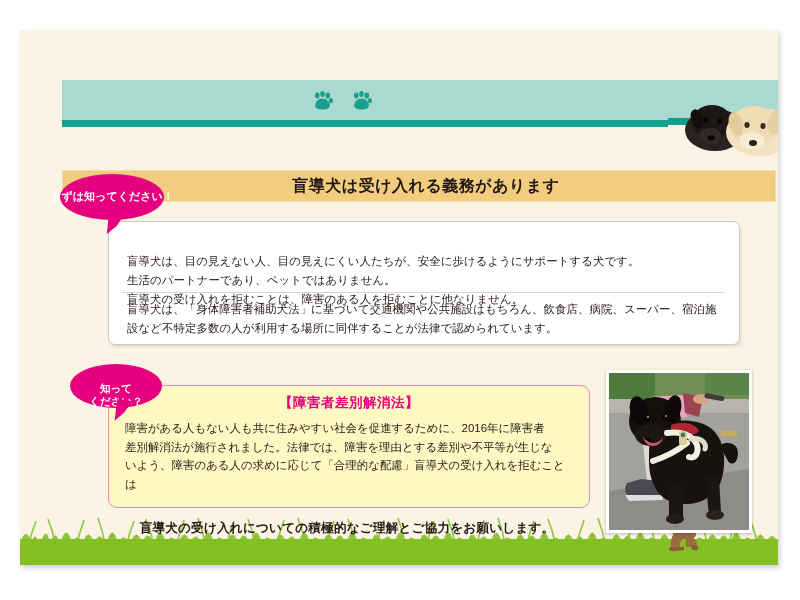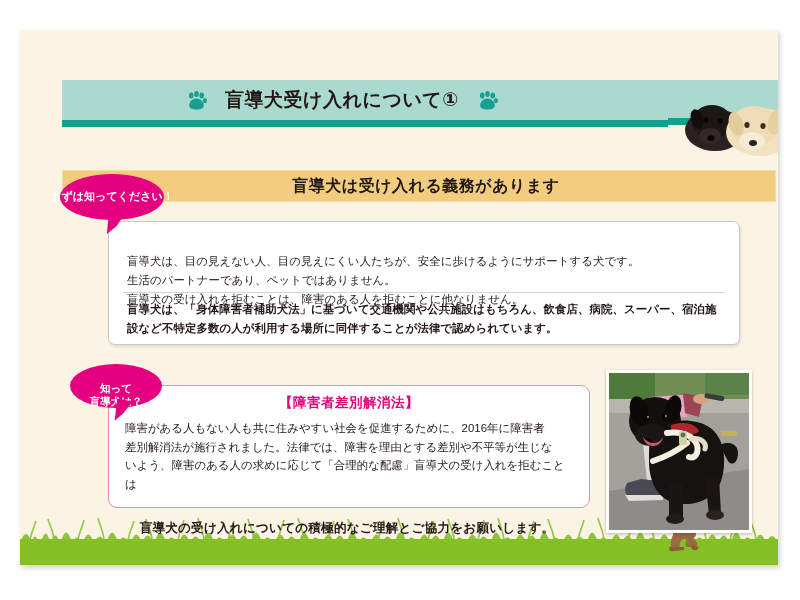--- a/index.html
+++ b/index.html
@@ -142,21 +142,21 @@
     line-height: 19px;
     letter-spacing: 0.1px;
   }
   .wb-p1 { top: 12px; margin-top: 18px; }
   .wb-sep {
     position: absolute;
     left: 14px; right: 14px; top: 70px;
     height: 1px;
     background: #d5d5d5;
   }
-  .wb-p2 { top: 78px; font-weight: bold; }
+  .wb-p2 { top: 78px; }
   .wb-line { display: block; }
 
   
   .bubble2 {
     position: absolute;
     left: 50px; top: 334px;
     width: 92px; height: 44px;
     background: #e4007f;
     border-radius: 46px / 22px;
     display: flex;
@@ -182,21 +182,21 @@
     border-bottom: 9px solid transparent;
     transform: rotate(8deg);
     z-index: 7;
   }
 
   
   .pink-box {
     position: absolute;
     left: 88px; top: 355px;
     width: 482px; height: 123px;
-    background: #ffffff;
+    background: #fef9c3;
     border: 1.5px solid #e98ab0;
     border-radius: 9px;
     box-sizing: border-box;
     z-index: 4;
     padding-left: 25px;
   }
   .pink-title {
     position: absolute;
     top: 8px; left: 0; right: 0;
     text-align: center;
@@ -267,21 +267,20 @@
 
     <div class="header-inner">
       <svg class="paw" viewBox="0 0 40 40">
         <ellipse cx="10" cy="10.5" rx="4.4" ry="5.6" fill="#1a9e8f"></ellipse>
         <ellipse cx="20" cy="7.5" rx="4.4" ry="5.8" fill="#1a9e8f"></ellipse>
         <ellipse cx="30" cy="10.5" rx="4.4" ry="5.6" fill="#1a9e8f"></ellipse>
         <ellipse cx="36" cy="20" rx="4.0" ry="5.0" fill="#1a9e8f"></ellipse>
         <path d="M20 16 C28 16 34 23 34 29 C34 35 28 37 20 37 C12 37 6 35 6 29 C6 23 12 16 20 16 Z" fill="#1a9e8f"></path>
       </svg>
 
-      <div class="header-title">盲導犬受け入れについて①</div>
 
       <svg class="paw" viewBox="0 0 40 40">
         <ellipse cx="10" cy="10.5" rx="4.4" ry="5.6" fill="#1a9e8f"></ellipse>
         <ellipse cx="20" cy="7.5" rx="4.4" ry="5.8" fill="#1a9e8f"></ellipse>
         <ellipse cx="30" cy="10.5" rx="4.4" ry="5.6" fill="#1a9e8f"></ellipse>
         <ellipse cx="36" cy="20" rx="4.0" ry="5.0" fill="#1a9e8f"></ellipse>
         <path d="M20 16 C28 16 34 23 34 29 C34 35 28 37 20 37 C12 37 6 35 6 29 C6 23 12 16 20 16 Z" fill="#1a9e8f"></path>
       </svg>
     </div>
 
@@ -330,21 +329,21 @@
       <div class="wb-sep"></div>
       <div class="wb-para wb-p2">
         <span class="wb-line">盲導犬は、「身体障害者補助犬法」に基づいて交通機関や公共施設はもちろん、飲食店、病院、スーパー、宿泊施</span>
         <span class="wb-line">設など不特定多数の人が利用する場所に同伴することが法律で認められています。</span>
       </div>
     </div>
 
     <div class="bubble2-tail"></div>
     <div class="bubble2">
       <span class="l1">知って</span>
-      <span class="l2">盲導犬は？</span>
+      <span class="l2">ください？</span>
     </div>
 
     <div class="pink-box">
       <div class="pink-title">【障害者差別解消法】</div>
       <div class="pink-body">
         <span class="wb-line">障害がある人もない人も共に住みやすい社会を促進するために、2016年に障害者</span>
         <span class="wb-line">差別解消法が施行されました。法律では、障害を理由とする差別や不平等が生じな</span>
         <span class="wb-line">いよう、障害のある人の求めに応じて「合理的な配慮」盲導犬の受け入れを拒むことは</span>
       </div>
     </div>

